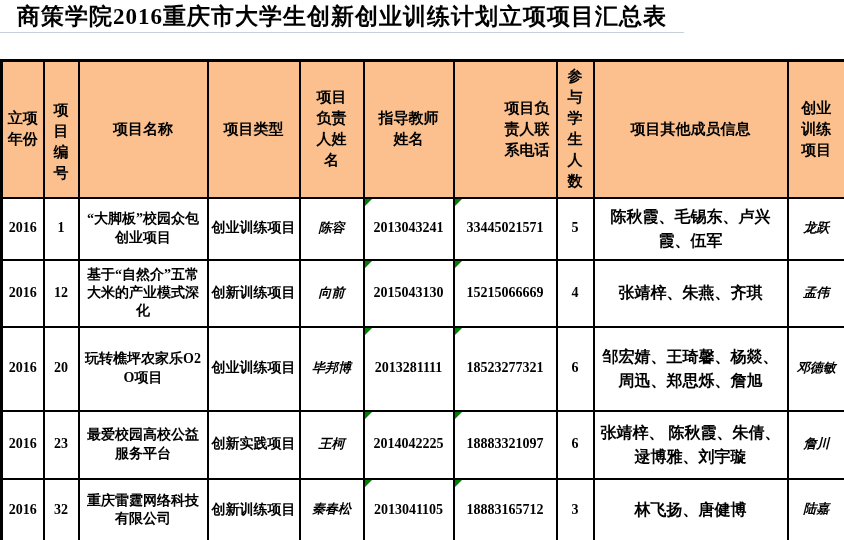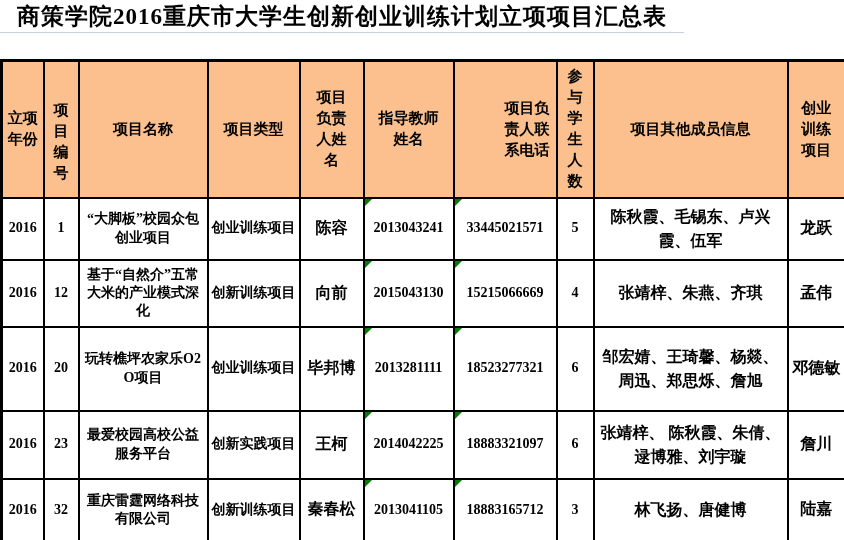--- a/index.html
+++ b/index.html
@@ -44,21 +44,21 @@
   th:nth-child(10) .hw{max-width:34px;}
   
   thead tr{height:137px;}
   tbody tr:nth-child(1){height:62px;}
   tbody tr:nth-child(2){height:67px;}
   tbody tr:nth-child(3){height:84px;}
   tbody tr:nth-child(4){height:68px;}
   tbody tr:nth-child(5){height:63px;}
   
   td{font-size:14px;line-height:1.3;}
-  td:nth-child(5),td:nth-child(10){font-size:16px;}
+  td:nth-child(5),td:nth-child(10){font-size:13px;font-style:italic;}
   td:nth-child(9){font-size:16px;line-height:1.45;}
   
   .tri{
     position:absolute;top:0;left:0;width:0;height:0;
     border-top:7px solid var(--indicator,#008000);
     border-right:7px solid transparent;
     pointer-events:none;
   }
 </style>
 </head>

